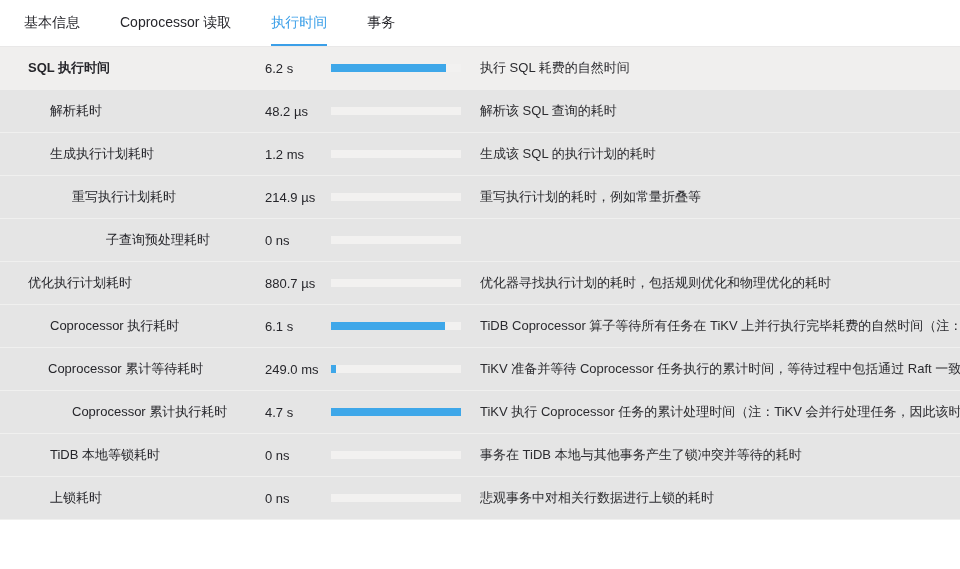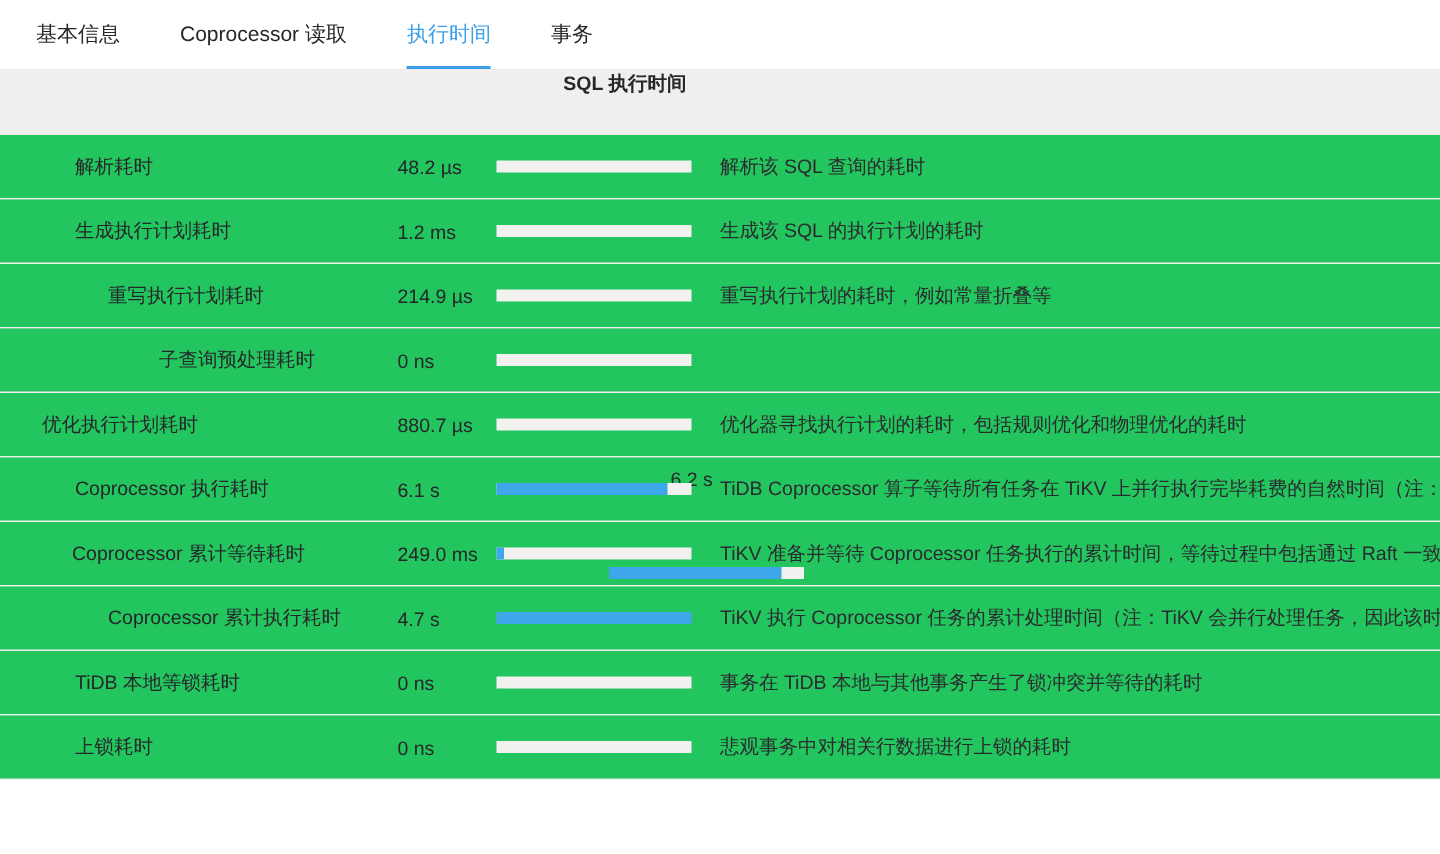--- a/index.html
+++ b/index.html
@@ -33,23 +33,23 @@
   }
   
   .table { width: 100%; }
   .header-row {
     display: flex; align-items: center; height: 45px;
     font-weight: bold; font-size: 13px; background: #ffffff;
   }
   .row {
     display: flex; align-items: center; height: 43px;
     border-bottom: 1px solid var(--row-border);
-    background: #22c55e; cursor: default;
+    background: #e5e5e5; cursor: default;
   }
-  .row.selected { background: var(--selected-bg); border-bottom-color: var(--selected-bg); flex-direction: column; }
+  .row.selected { background: var(--selected-bg); border-bottom-color: var(--selected-bg); }
   .cell-name {
     flex: 0 0 265px; width: 265px; padding-left: 28px;
     font-size: 13px; white-space: nowrap; overflow: hidden;
   }
   .cell-name.bold { font-weight: bold; }
   .cell-time {
     flex: 0 0 66px; width: 66px; font-size: 13px; white-space: nowrap;
   }
   .cell-bar { flex: 0 0 149px; width: 149px; }
   .bar-track { width: 130px; height: 8px; background: var(--track); }

